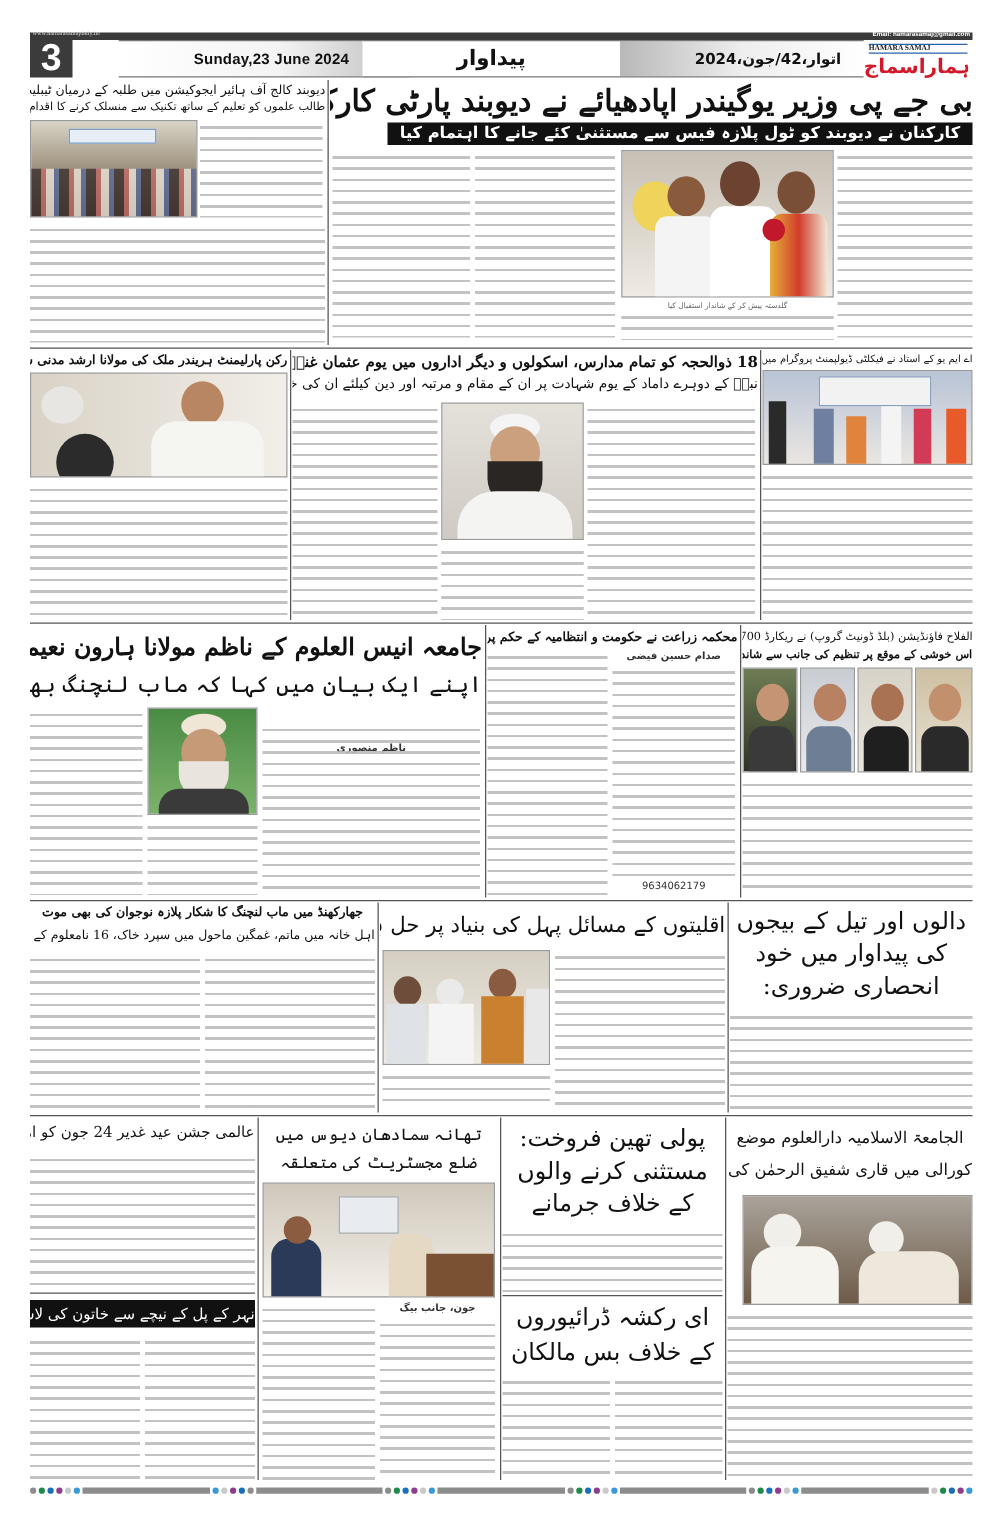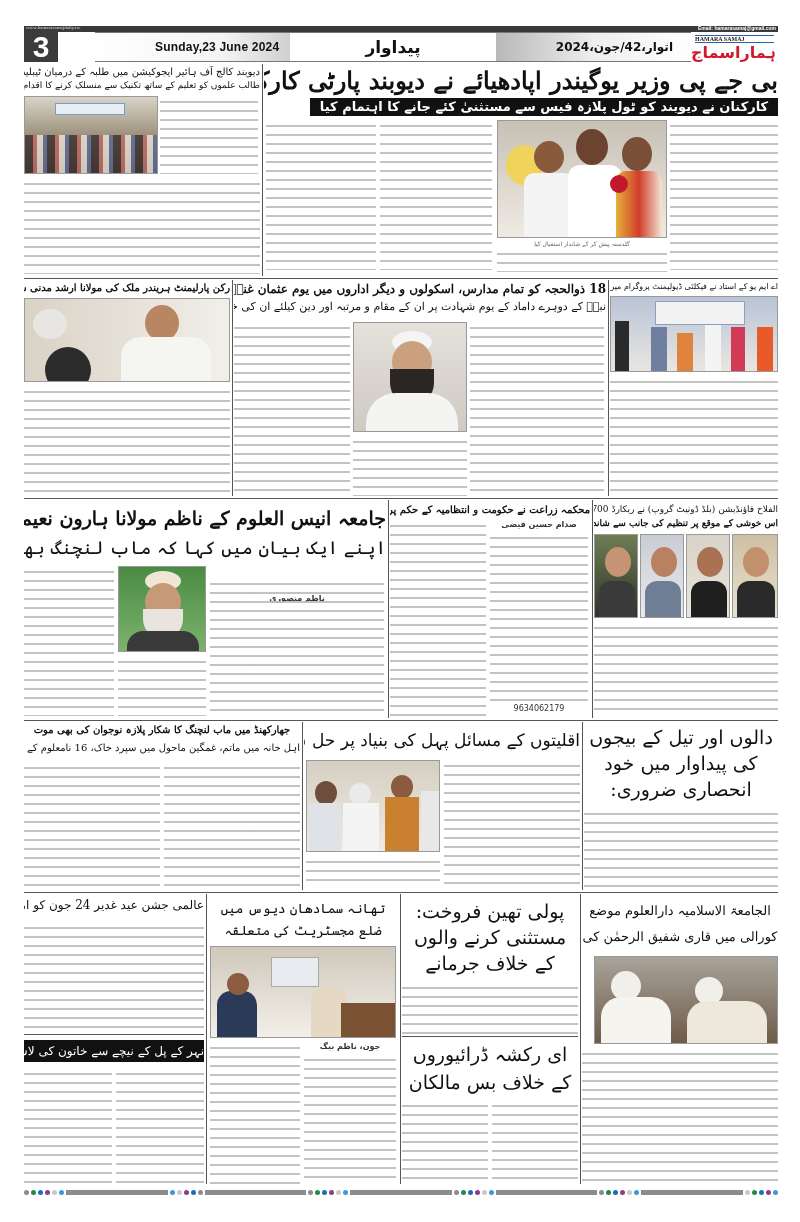--- a/index.html
+++ b/index.html
@@ -215,21 +215,21 @@
 <div class="rule-v" style="left:206px;top:894px;height:290px;"></div>
 
 <div class="hl" style="left:208px;top:898px;width:190px;height:46px;font-size:13px;line-height:22px;white-space:normal;">تھانہ سمادھان دیوس میں ضلع مجسٹریٹ کی متعلقہ افسران کو ضروری ہدایات</div>
 <div class="photo" style="left:210px;top:946px;width:186px;height:92px;background:linear-gradient(180deg,#cfc8bb,#f3efe9);">
   <div style="position:absolute;left:6px;top:44px;width:40px;height:48px;background:#2b3a58;border-radius:14px 14px 0 0;"></div>
   <div class="face" style="left:16px;top:26px;width:22px;height:22px;background:#8b5c40;"></div>
   <div style="position:absolute;left:60px;top:10px;width:48px;height:30px;background:#e8ecf0;border:1px solid #aaa;"></div>
   <div style="position:absolute;left:100px;top:40px;width:36px;height:52px;background:#e5d9c3;border-radius:14px 14px 0 0;"></div>
   <div style="position:absolute;left:130px;top:56px;width:56px;height:36px;background:#7a5233;"></div>
 </div>
-<div class="byline" style="left:304px;top:1042px;width:92px;height:10px;">جون، ناظم بیگ</div>
+<div class="byline" style="left:304px;top:1042px;width:92px;height:10px;">جون، جانب بیگ</div>
 <div class="txt" style="left:210px;top:1042px;width:90px;height:142px;"></div>
 <div class="txt" style="left:304px;top:1054px;width:92px;height:130px;"></div>
 
 <div class="rule-v" style="left:400px;top:894px;height:290px;"></div>
 
 <div class="hl" style="left:402px;top:898px;width:176px;height:80px;font-size:19px;line-height:26px;white-space:normal;">پولی تھین فروخت: مستثنی کرنے والوں کے خلاف جرمانے</div>
 <div class="txt" style="left:402px;top:982px;width:176px;height:52px;"></div>
 <div class="rule-h" style="left:402px;top:1036px;width:176px;"></div>
 <div class="hl" style="left:402px;top:1040px;width:176px;height:56px;font-size:19px;line-height:28px;white-space:normal;">ای رکشہ ڈرائیوروں کے خلاف بس مالکان نے افسران کو مکتوب بھیجا</div>
 <div class="txt" style="left:402px;top:1100px;width:86px;height:84px;"></div>

